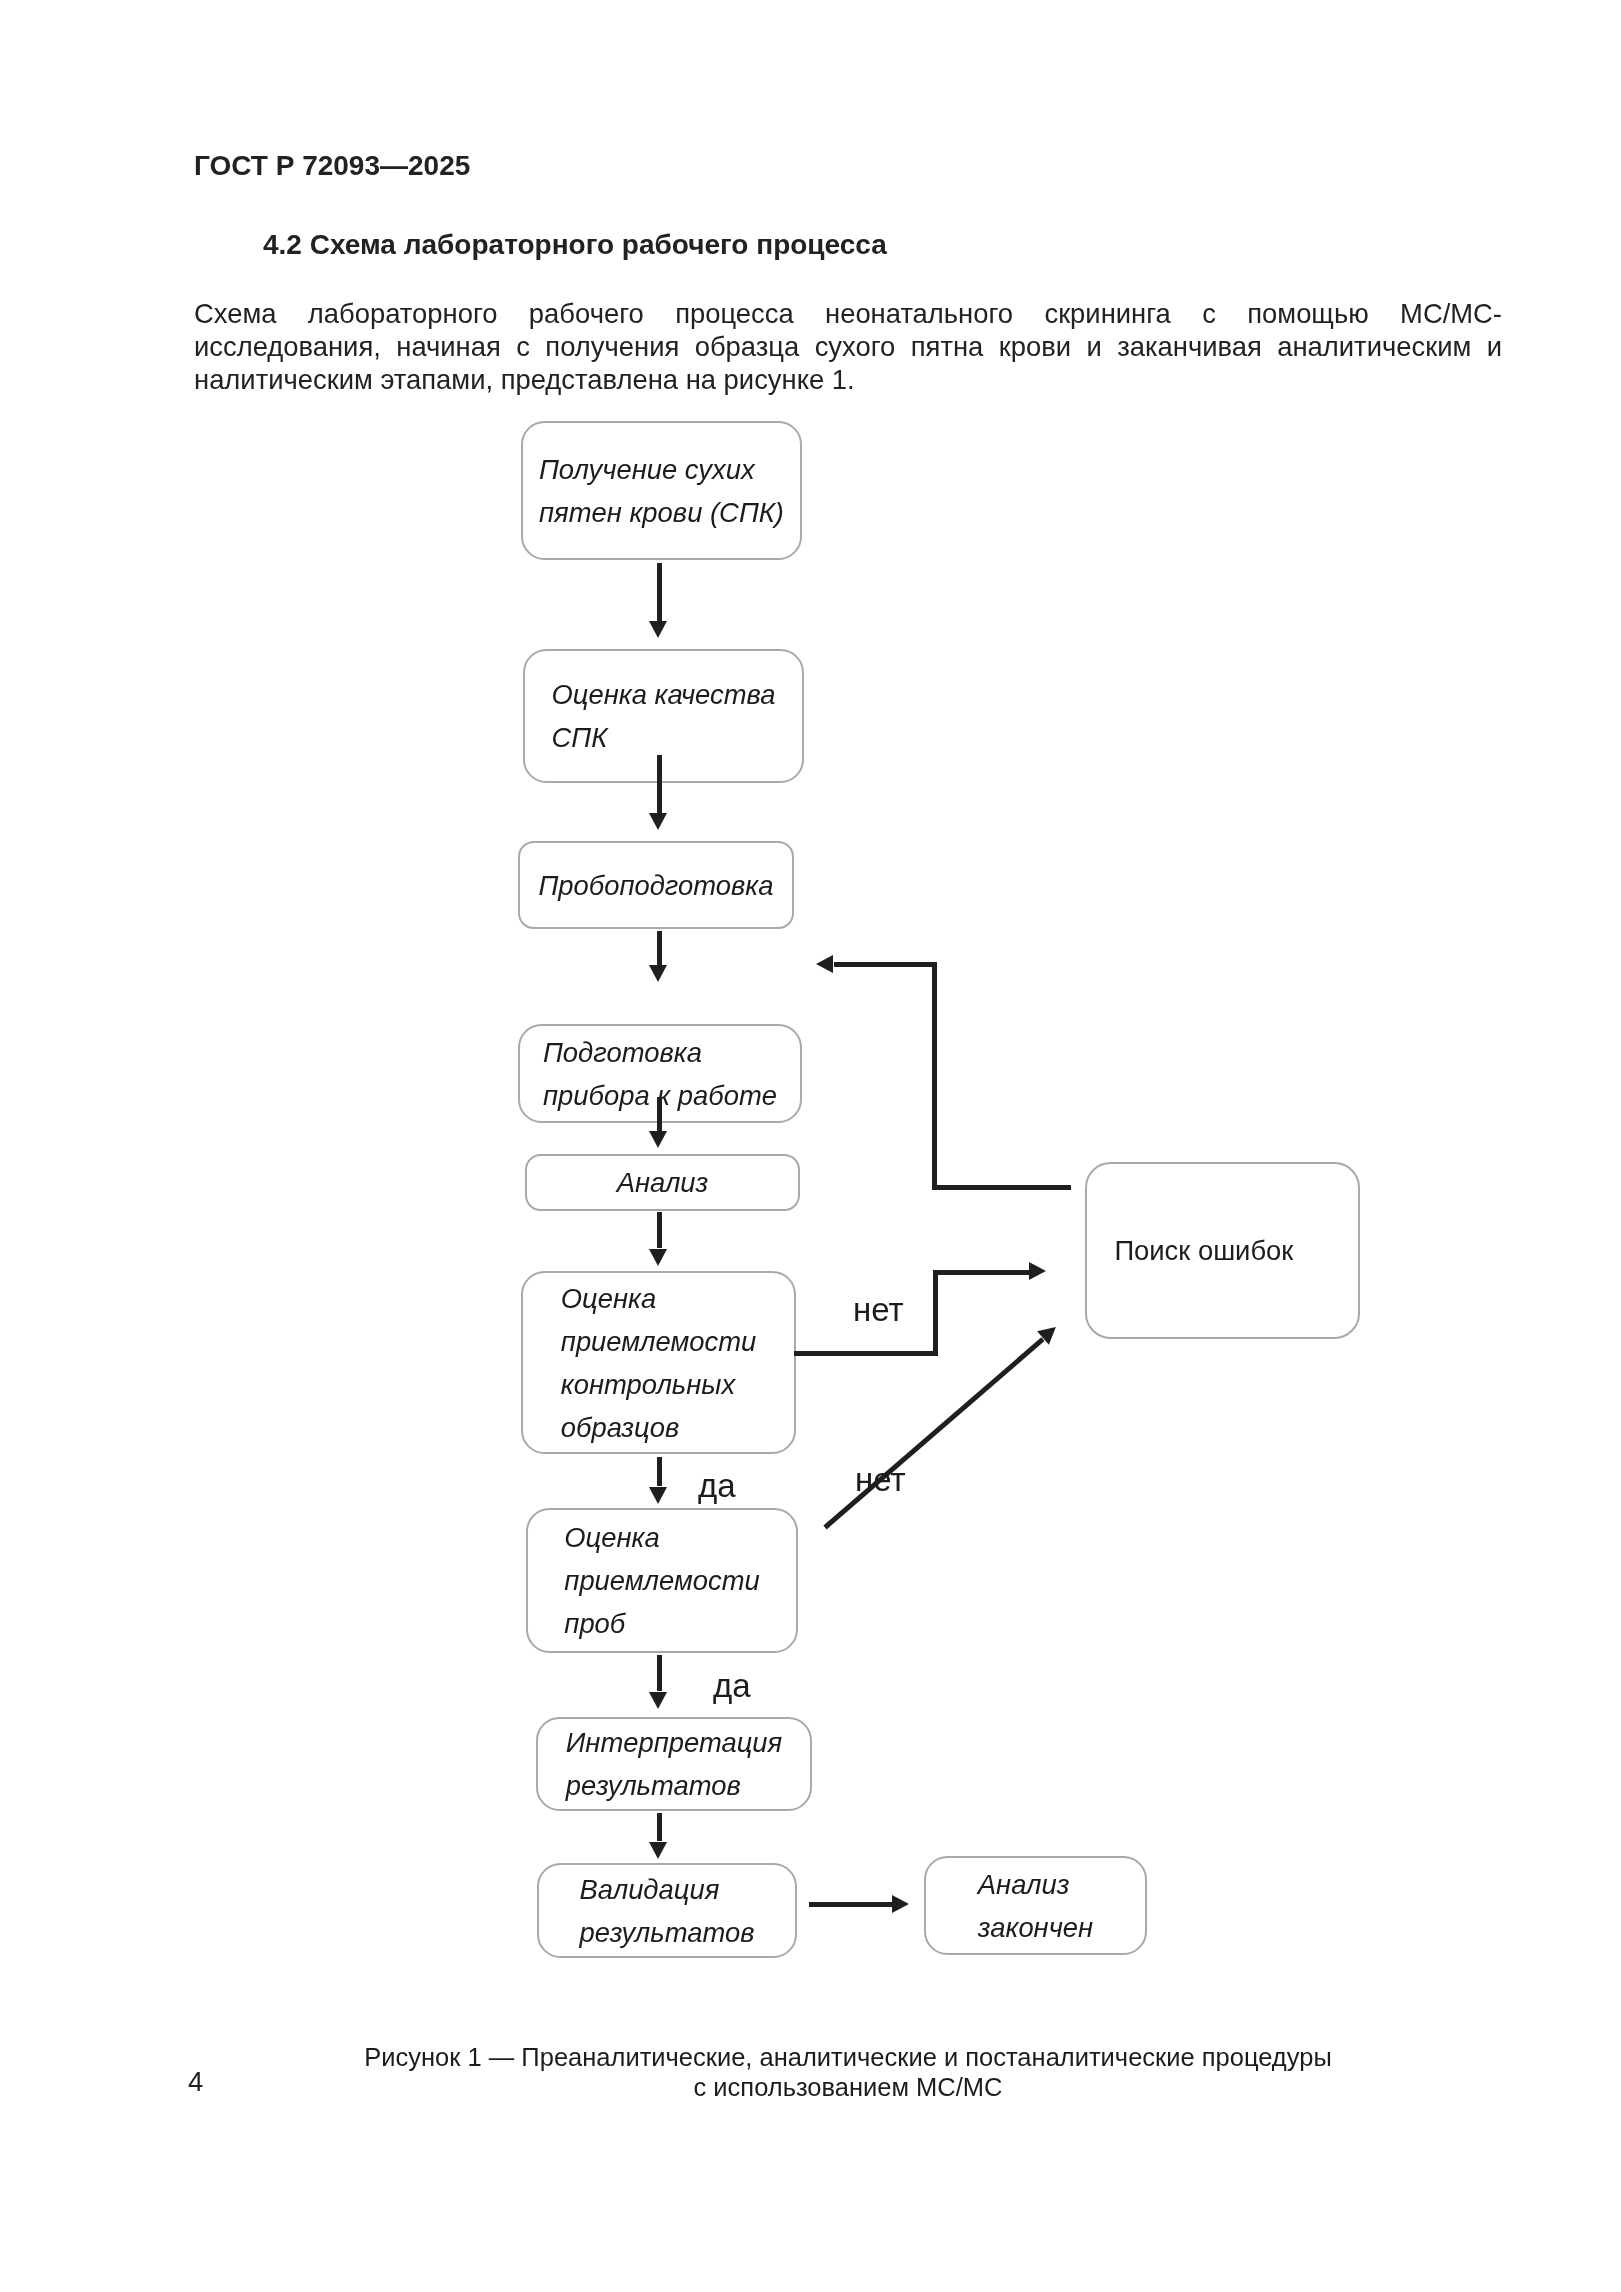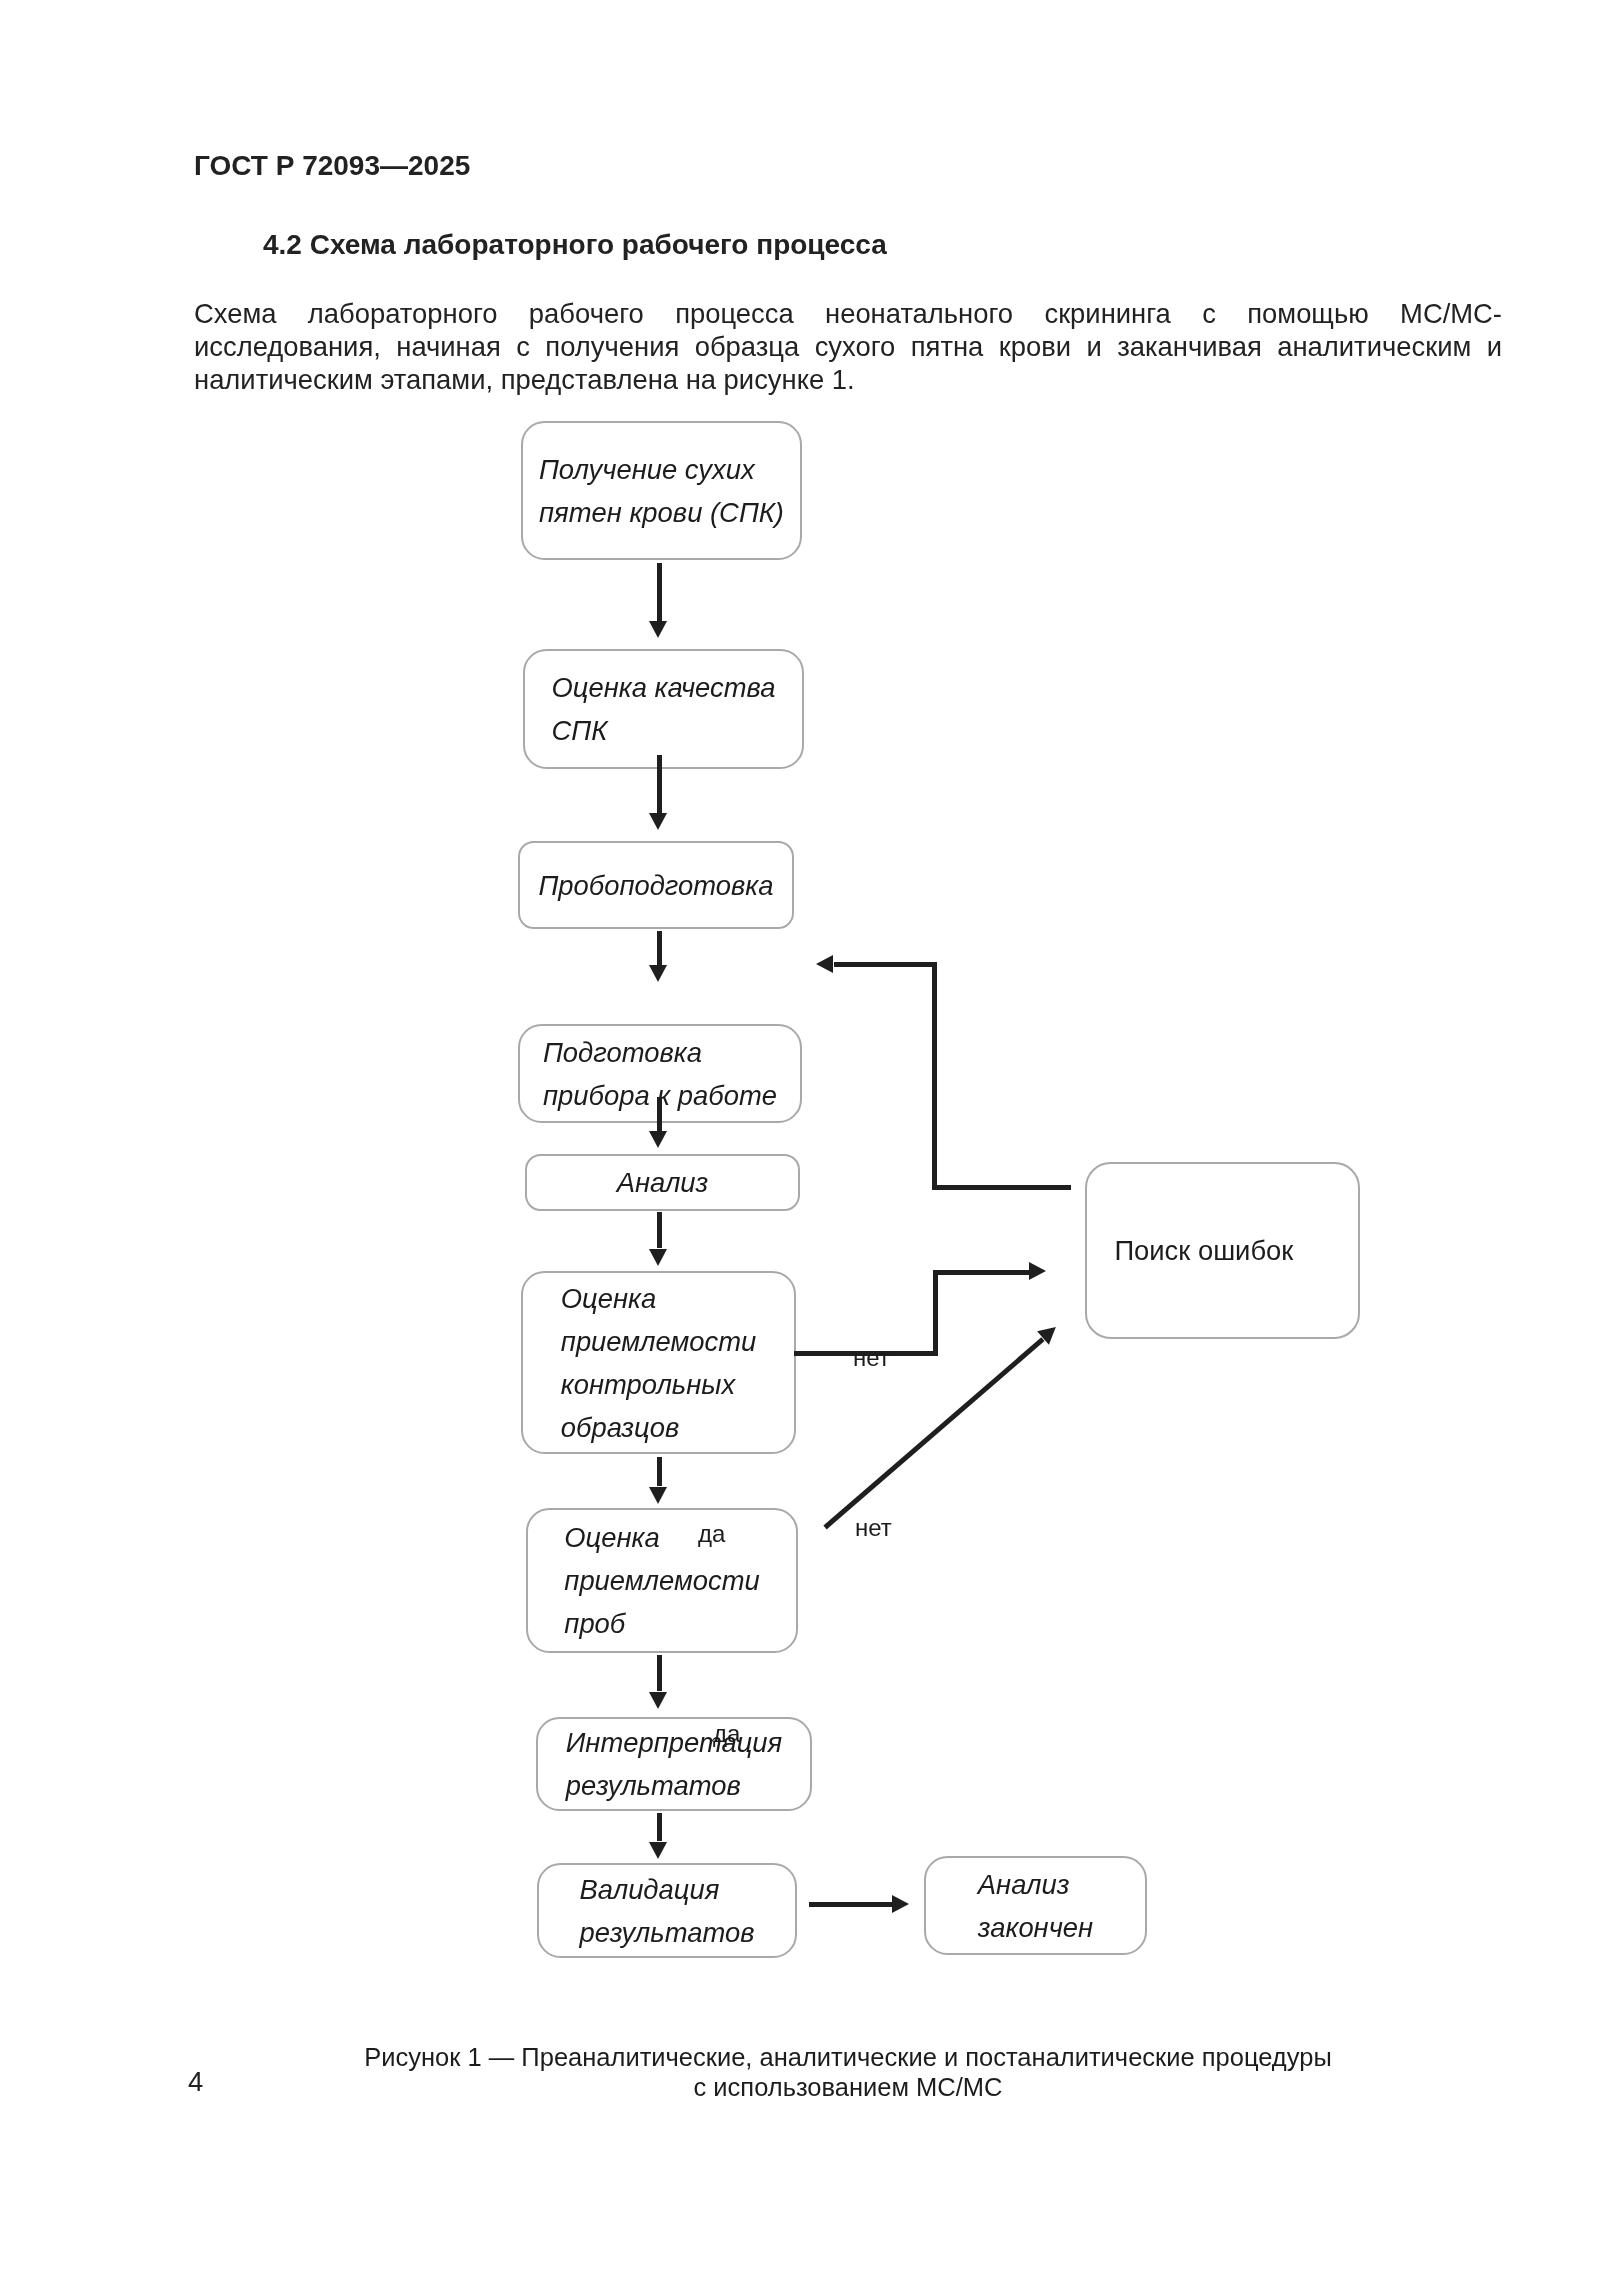--- a/index.html
+++ b/index.html
@@ -39,21 +39,21 @@
   .stemH{position:absolute;height:4.9px;background:#1f1f1f;}
   .headD{position:absolute;width:0;height:0;
     border-left:9.8px solid transparent;border-right:9.8px solid transparent;
     border-top:17.6px solid #1f1f1f;}
   .headR{position:absolute;width:0;height:0;
     border-top:9.8px solid transparent;border-bottom:9.8px solid transparent;
     border-left:17.6px solid #1f1f1f;}
   .headL{position:absolute;width:0;height:0;
     border-top:9.8px solid transparent;border-bottom:9.8px solid transparent;
     border-right:17.6px solid #1f1f1f;}
-  .elabel{position:absolute;font-size:24px;line-height:31px;color:#1c1c1c;white-space:nowrap;margin-top:48px;}
+  .elabel{position:absolute;font-size:33px;line-height:31px;color:#1c1c1c;white-space:nowrap;}
   .caption{
     width:1308px;text-align:center;
     font-size:25.5px;line-height:30px;color:#1c1c1c;white-space:pre-line;
   }
   .pagenum{font-size:27.4px;line-height:31px;}
 </style>
 </head>
 <body>
 
 <div class="page">
@@ -64,21 +64,21 @@
 
   <div class="abs para" style="left:194px;top:275px;">
     <div class="pline pjust">Схема лабораторного рабочего процесса неонатального скрининга с помощью МС/МС-</div>
     <div class="pline pjust">исследования, начиная с получения образца сухого пятна крови и заканчивая аналитическим и поста-</div>
     <div class="pline">налитическим этапами, представлена на рисунке 1.</div>
   </div>
 
   <div class="abs box" style="left:521px;top:421px;width:281px;height:139px;">Получение сухих
 пятен крови (СПК)</div>
 
-  <div class="abs box" style="left:523px;top:649px;width:281px;height:120px;">Оценка качества
+  <div class="abs box" style="left:523px;top:649px;width:281px;height:134px;">Оценка качества
 СПК</div>
 
   <div class="abs box slim" style="left:518px;top:841px;width:276px;height:88px;">Пробоподготовка</div>
 
   <div class="abs box" style="left:518px;top:996px;width:284px;height:99px;margin-top:28px;">Подготовка
 прибора к работе</div>
 
   <div class="abs box slim" style="left:525px;top:1154px;width:275px;height:57px;">Анализ</div>
 
   <div class="abs box" style="left:521px;top:1271px;width:275px;height:183px;">Оценка

